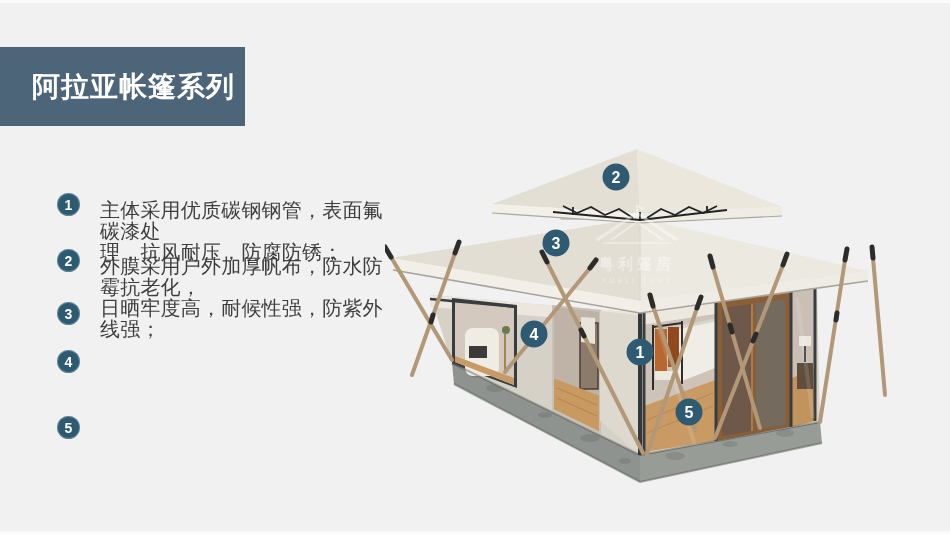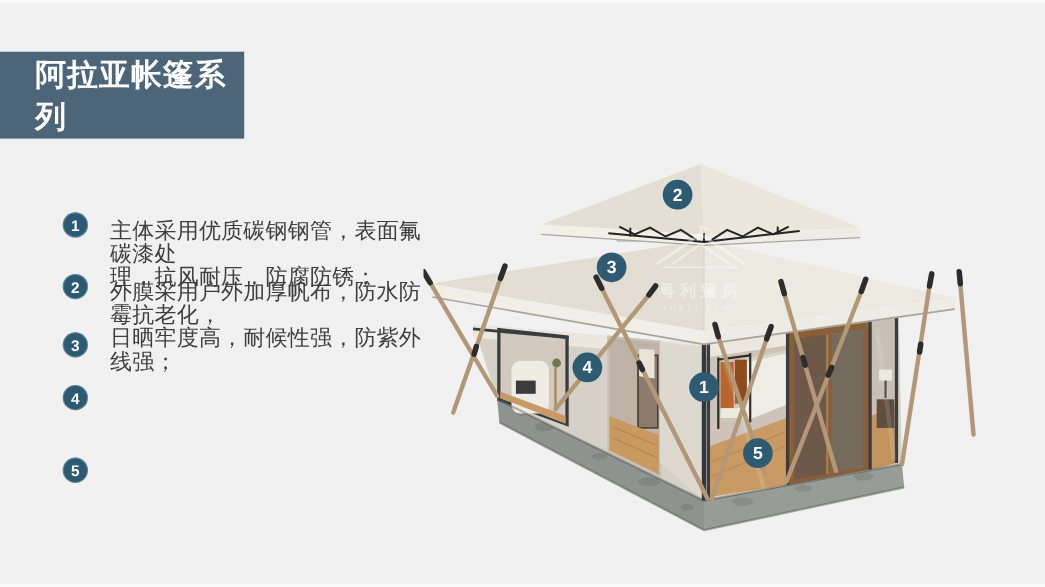--- a/index.html
+++ b/index.html
@@ -8,21 +8,21 @@
     background:#f1f1f2;
     font-family:"Liberation Sans","DejaVu Sans",sans-serif;
   }
   .stage{position:absolute;inset:0;}
   .edge{position:absolute;left:0;width:950px;height:3px;background:#fafafa;}
   .edge.top{top:0;}
   .edge.bottom{bottom:0;}
 
   
   .header{
-    position:absolute;left:0;top:47px;width:222px;height:79px;
+    position:absolute;left:0;top:47px;width:245px;height:79px;
     background:#4c6578;display:flex;align-items:center;
   }
   .header h1{
     margin:0;padding-left:32px;color:#ffffff;font-size:28px;font-weight:bold;
     letter-spacing:1px;font-family:"Liberation Sans","DejaVu Sans",sans-serif;
   }
 
   
   .feature{position:absolute;left:57px;display:flex;}
   .badge{

